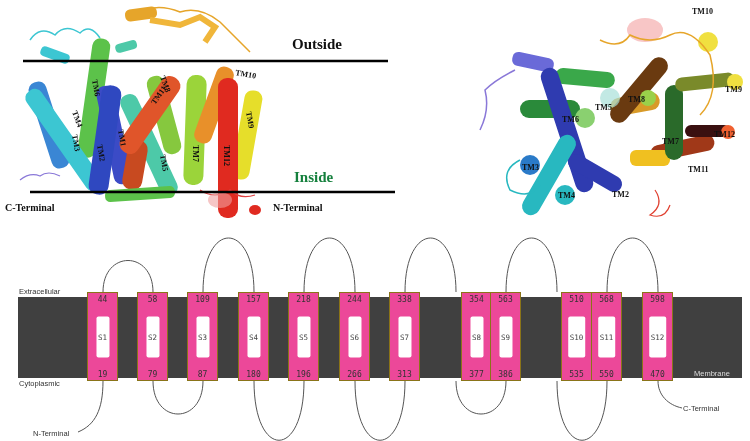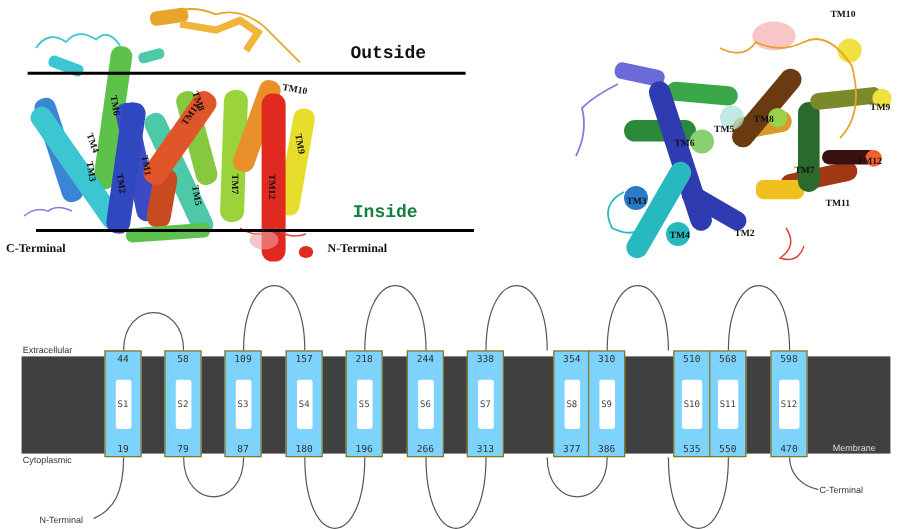--- a/index.html
+++ b/index.html
@@ -1,21 +1,21 @@
 <!DOCTYPE html>
 <html><head>
 <meta charset="utf-8">
 <style>
   html, body { margin:0; padding:0; background:#ffffff; }
   body { width:750px; height:441px; position:relative; overflow:hidden; font-family:"DejaVu Sans", sans-serif; }
   .panel { position:absolute; }
   .serif-bold { font-family:"Liberation Serif", serif; font-weight:bold; }
-  .sans-bold { font-family:Liberation Mono, monospace; font-weight:bold; }
+  .sans-bold { font-family:Liberation Serif, serif; font-weight:bold; }
   .membrane { position:absolute; left:18px; top:297px; width:724px; height:81px; background:#404040; }
-  .helix { position:absolute; top:292px; width:31px; height:89px; background:#7dd3fc; border:1px solid #8a7418; box-sizing:border-box; }
+  .helix { position:absolute; top:292px; width:31px; height:89px; background:#ec4899; border:1px solid #8a7418; box-sizing:border-box; }
   .helix .num { position:absolute; left:0; right:0; text-align:center; font-size:8px; color:#333; font-family:"DejaVu Sans Mono", monospace; }
   .helix .top { top:2px; }
   .helix .bot { bottom:1px; }
   .helix .lbl { position:absolute; left:50%; top:50%; transform:translate(-50%,-50%); background:#fff; border-radius:2px; padding:16px 2px; font-size:7.5px; color:#444; font-family:"DejaVu Sans Mono", monospace;text-align:center; }
   .side-label { position:absolute; font-size:7.5px; color:#333; font-family:Liberation Sans, sans-serif; }
 </style>
 </head>
 <body>
 
 <div class="panel" style="left:0;top:0;width:400px;height:230px;">
@@ -179,21 +179,21 @@
       <div class="num top">338</div>
       <div class="lbl">S7</div>
       <div class="num bot">313</div>
     </div>
     <div class="helix" style="left: 461px;">
       <div class="num top">354</div>
       <div class="lbl">S8</div>
       <div class="num bot">377</div>
     </div>
     <div class="helix" style="left: 490px;">
-      <div class="num top">310</div>
+      <div class="num top">563</div>
       <div class="lbl">S9</div>
       <div class="num bot">386</div>
     </div>
     <div class="helix" style="left: 561px;">
       <div class="num top">510</div>
       <div class="lbl">S10</div>
       <div class="num bot">535</div>
     </div>
     <div class="helix" style="left: 591px;">
       <div class="num top">568</div>

